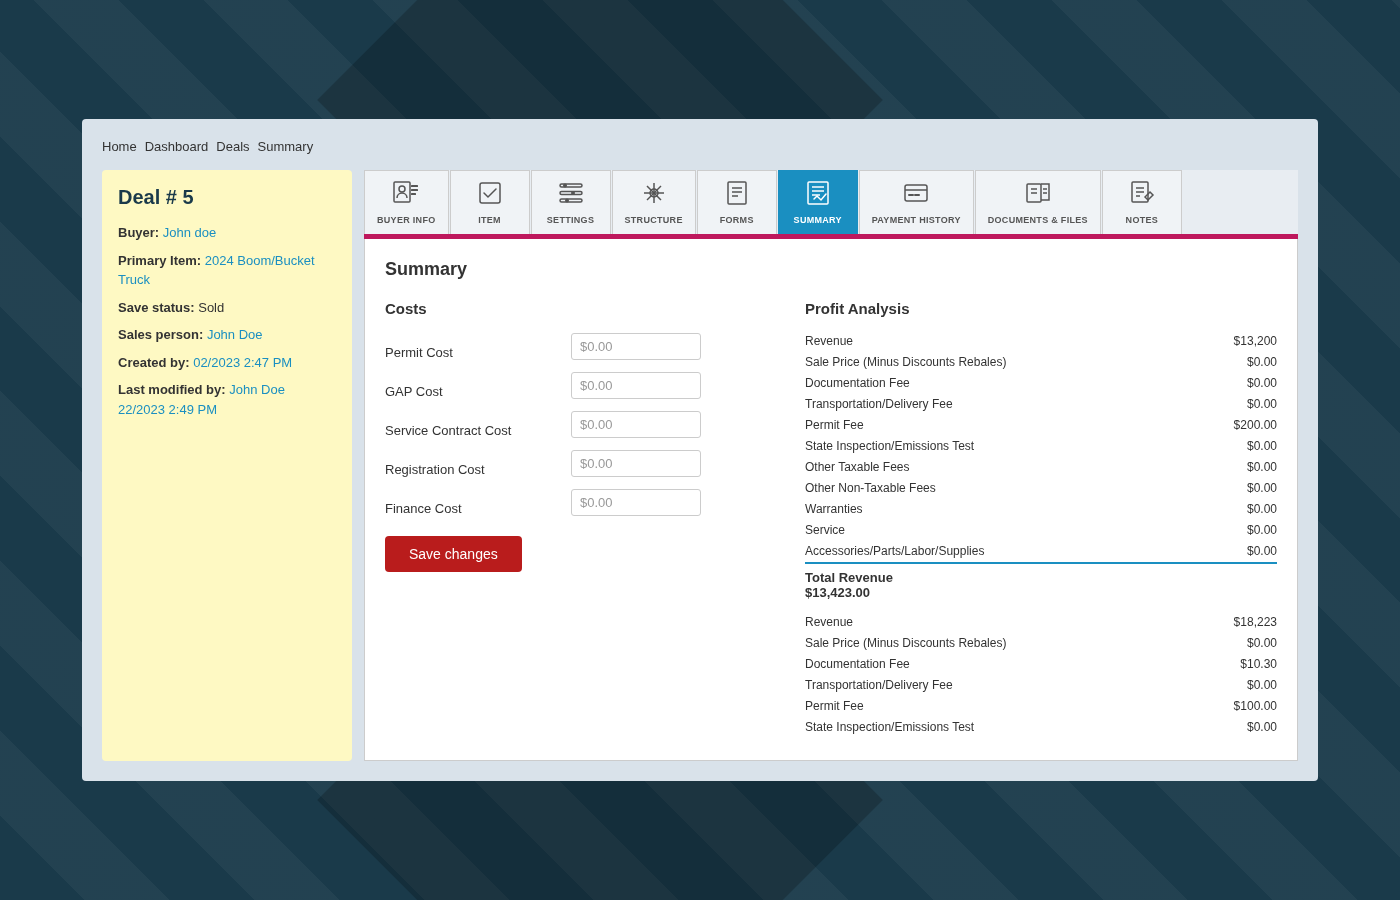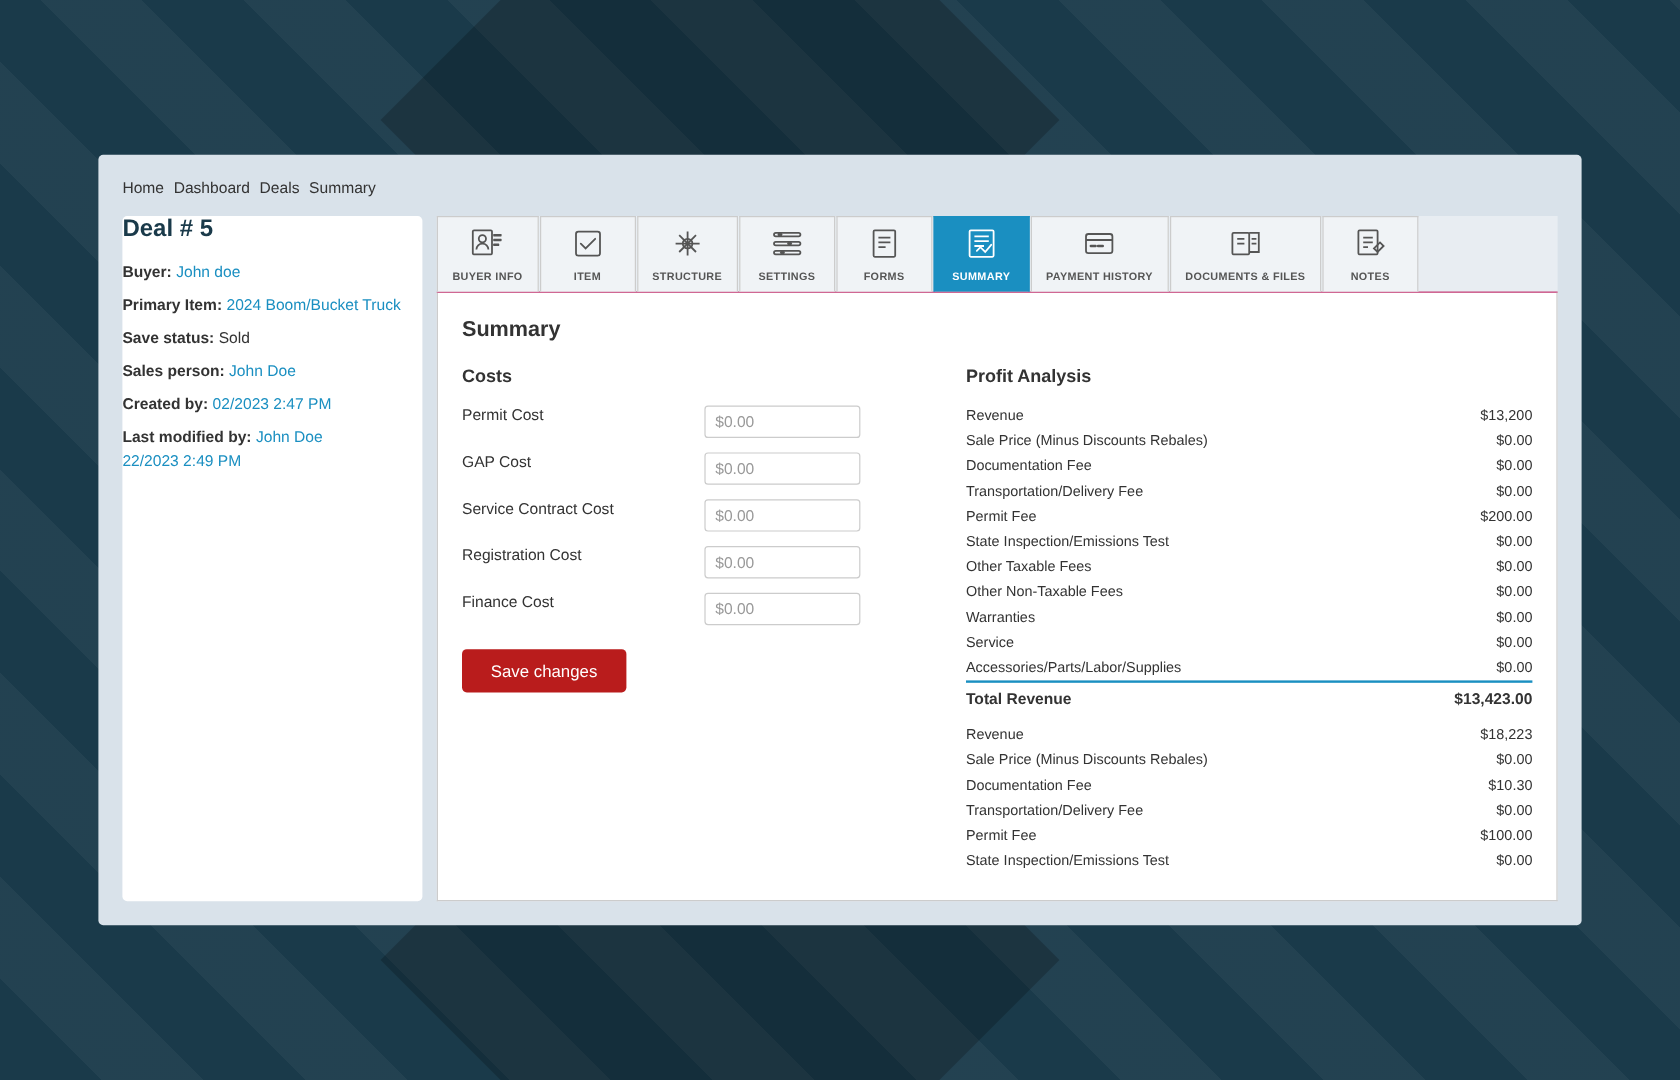--- a/index.html
+++ b/index.html
@@ -74,22 +74,23 @@
 
     .content-area {
       display: flex;
       gap: 12px;
     }
 
     
     .deal-info-panel {
       width: 250px;
       min-width: 250px;
-      background: #ffffff;
+      background: #fef9c3;
       border-radius: 4px;
+      padding: 16px;
       font-size: 13px;
     }
     .deal-title {
       font-size: 20px;
       font-weight: bold;
       color: #1a3a4a;
       margin-bottom: 14px;
     }
     .deal-row {
       margin-bottom: 8px;
@@ -111,21 +112,21 @@
       flex: 1;
       display: flex;
       flex-direction: column;
       gap: 0;
     }
 
     
     .tab-bar {
       display: flex;
       background: #e8edf2;
-      border-bottom: 1px solid #be185d;
+      border-bottom: 5px solid #be185d;
     }
     .tab-item {
       display: flex;
       flex-direction: column;
       align-items: center;
       justify-content: center;
       padding: 8px 12px;
       cursor: pointer;
       min-width: 80px;
       font-size: 10px;
@@ -181,23 +182,23 @@
       flex: 0 0 380px;
     }
     .costs-title {
       font-size: 15px;
       font-weight: bold;
       color: #333;
       margin-bottom: 16px;
     }
     .cost-row {
       display: flex;
-      align-items: flex-start;
+      align-items: flex-end;
       margin-bottom: 12px;
-      gap: 32px;
+      gap: 16px;
     }
     .cost-label {
       font-size: 13px;
       color: #333;
       width: 170px;
       flex-shrink: 0;
     }
     .cost-input {
       width: 130px;
       padding: 5px 8px;
@@ -244,20 +245,21 @@
     }
     .profit-total-row {
       display: flex;
       justify-content: space-between;
       font-size: 13px;
       font-weight: bold;
       color: #333;
       margin-top: 4px;
       margin-bottom: 12px;
       padding: 2px 0;
+      flex-direction: column;
     }
     .profit-label { color: #333; }
     .profit-value { color: #333; }
   </style>
 </head>
 <body>
 
 <div class="bg-pattern"></div>
 <div class="bg-diamonds"></div>
 
@@ -332,47 +334,47 @@
               <rect x="4" y="4" width="20" height="20" rx="2" stroke="#555" stroke-width="1.5" fill="none"></rect>
               <polyline points="8,14 12,18 20,10" stroke="#555" stroke-width="1.5" fill="none" stroke-linecap="round"></polyline>
             </svg>
           </div>
           <span class="tab-label">ITEM</span>
         </div>
 
         <div class="tab-item">
           <div class="tab-icon">
             <svg width="28" height="28" viewBox="0 0 28 28" fill="none">
-              <line x1="14" y1="4" x2="14" y2="24" stroke="#555" stroke-width="1.5"></line>
-              <line x1="4" y1="14" x2="24" y2="14" stroke="#555" stroke-width="1.5"></line>
-              <line x1="7" y1="7" x2="21" y2="21" stroke="#555" stroke-width="1.5"></line>
-              <line x1="21" y1="7" x2="7" y2="21" stroke="#555" stroke-width="1.5"></line>
-              <circle cx="14" cy="14" r="4" stroke="#555" stroke-width="1.5" fill="none"></circle>
-            </svg>
-          </div>
-          <span class="tab-label">STRUCTURE</span>
-        </div>
-
-        <div class="tab-item">
-          <div class="tab-icon">
-            <svg width="28" height="28" viewBox="0 0 28 28" fill="none">
               <rect x="3" y="5" width="22" height="3" rx="1.5" stroke="#555" stroke-width="1.5" fill="none"></rect>
               <rect x="3" y="12.5" width="22" height="3" rx="1.5" stroke="#555" stroke-width="1.5" fill="none"></rect>
               <rect x="3" y="20" width="22" height="3" rx="1.5" stroke="#555" stroke-width="1.5" fill="none"></rect>
               <circle cx="8" cy="6.5" r="2" fill="#555"></circle>
               <circle cx="16" cy="14" r="2" fill="#555"></circle>
               <circle cx="10" cy="21.5" r="2" fill="#555"></circle>
             </svg>
           </div>
           <span class="tab-label">SETTINGS</span>
         </div>
 
         <div class="tab-item">
           <div class="tab-icon">
             <svg width="28" height="28" viewBox="0 0 28 28" fill="none">
+              <line x1="14" y1="4" x2="14" y2="24" stroke="#555" stroke-width="1.5"></line>
+              <line x1="4" y1="14" x2="24" y2="14" stroke="#555" stroke-width="1.5"></line>
+              <line x1="7" y1="7" x2="21" y2="21" stroke="#555" stroke-width="1.5"></line>
+              <line x1="21" y1="7" x2="7" y2="21" stroke="#555" stroke-width="1.5"></line>
+              <circle cx="14" cy="14" r="4" stroke="#555" stroke-width="1.5" fill="none"></circle>
+            </svg>
+          </div>
+          <span class="tab-label">STRUCTURE</span>
+        </div>
+
+        <div class="tab-item">
+          <div class="tab-icon">
+            <svg width="28" height="28" viewBox="0 0 28 28" fill="none">
               <rect x="5" y="3" width="18" height="22" rx="1" stroke="#555" stroke-width="1.5" fill="none"></rect>
               <line x1="9" y1="9" x2="19" y2="9" stroke="#555" stroke-width="1.5"></line>
               <line x1="9" y1="13" x2="19" y2="13" stroke="#555" stroke-width="1.5"></line>
               <line x1="9" y1="17" x2="15" y2="17" stroke="#555" stroke-width="1.5"></line>
             </svg>
           </div>
           <span class="tab-label">FORMS</span>
         </div>
 
         <div class="tab-item active">

